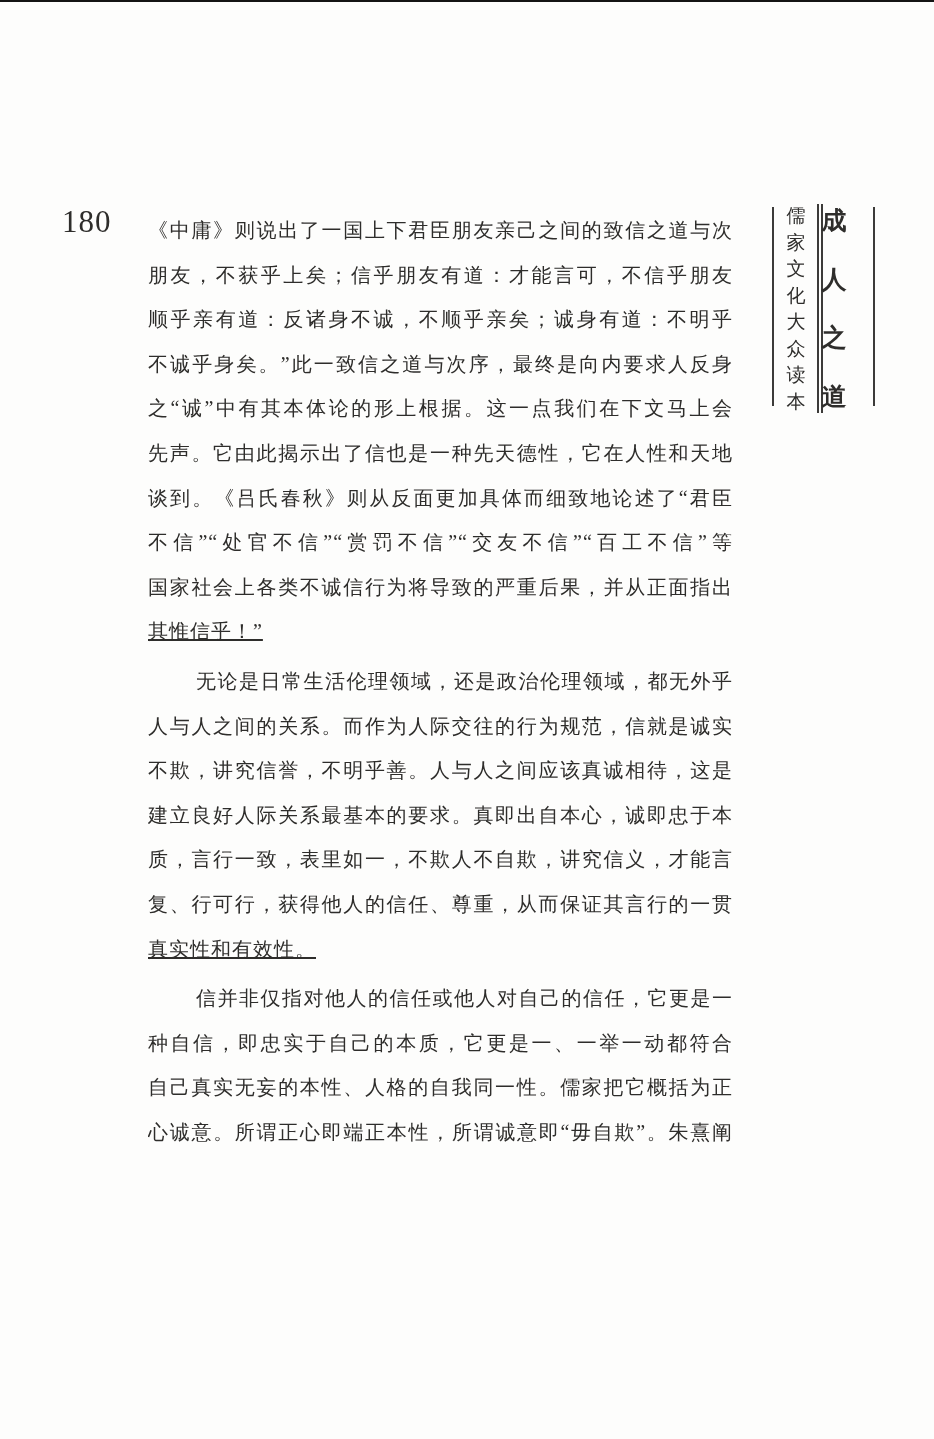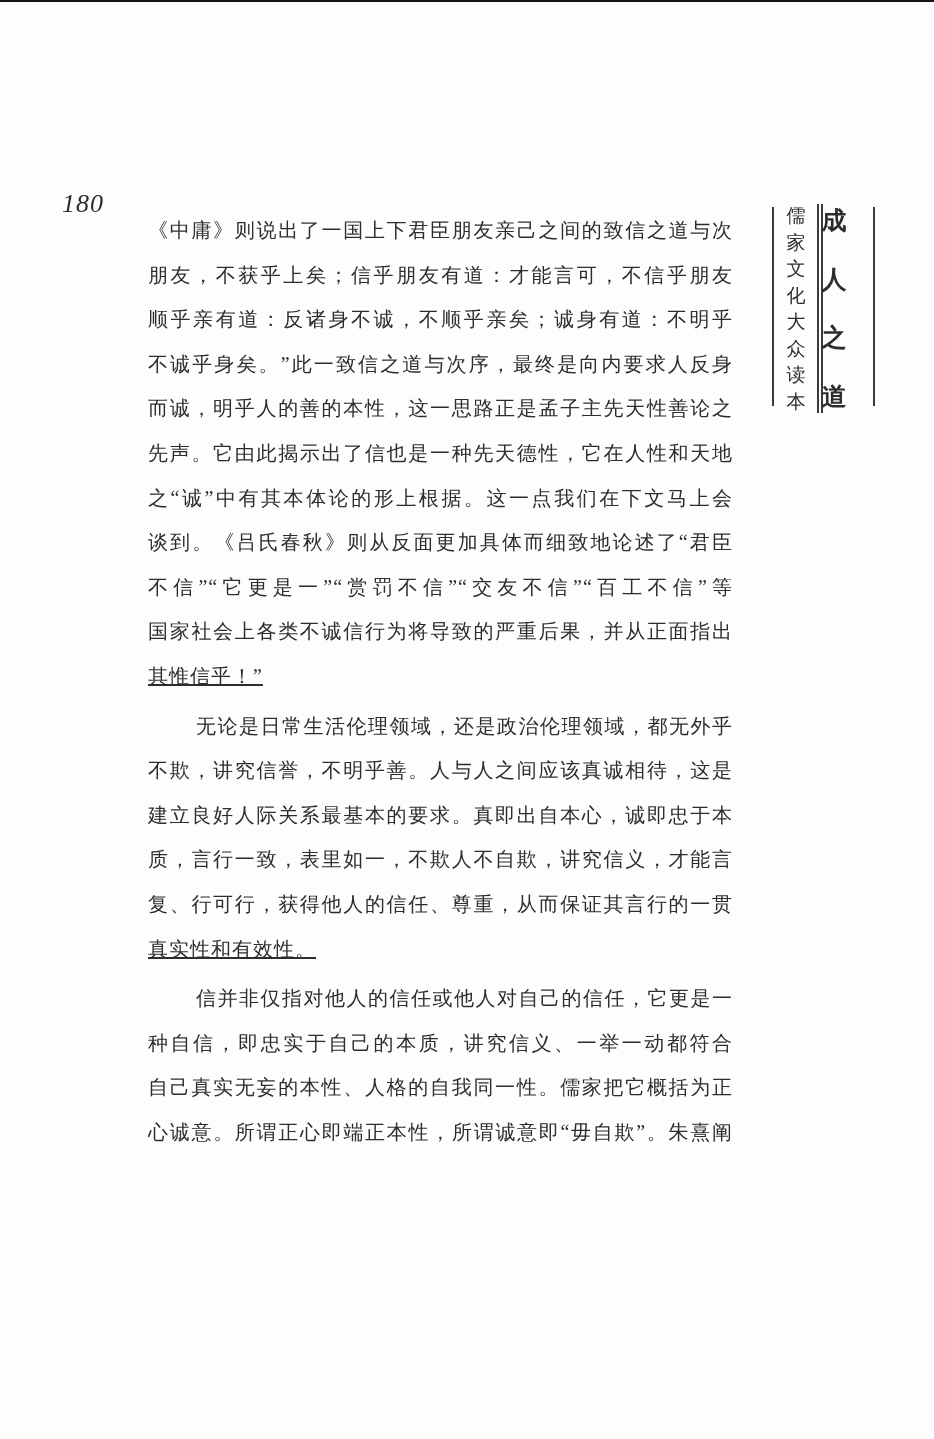--- a/index.html
+++ b/index.html
@@ -15,24 +15,23 @@
     overflow: hidden;
     font-family: "Liberation Serif", "DejaVu Serif", serif;
     color: var(--ink);
   }
   .scan-top-edge {
     position: absolute; top: 0; left: 0;
     width: 934px; height: 2px;
     background: #141414;
   }
   .page-number {
-    position: absolute; left: 62px; top: 189px;
-    font-size: 26px; letter-spacing: 1px;
+    position: absolute; left: 62px; top: 204px;
+    font-size: 31px; letter-spacing: 1px;
     color: var(--ink);
-    font-style: italic;
   }
   .body-text {
     position: absolute; left: 143px; top: 203px;
     width: 595px;
     font-size: 20px;
     line-height: 44.6px;
   }
   .paragraph { margin: 5px; }
   .line {
     height: 44.6px;
@@ -84,39 +83,39 @@
 <div class="scan-top-edge"></div>
 
 <div class="page-number">180</div>
 
 <div class="body-text" id="body-text">
     <div class="paragraph">
       <div class="line">《中庸》则说出了一国上下君臣朋友亲己之间的致信之道与次</div>
       <div class="line">朋友，不获乎上矣；信乎朋友有道：才能言可，不信乎朋友矣；</div>
       <div class="line">顺乎亲有道：反诸身不诚，不顺乎亲矣；诚身有道：不明乎善，</div>
       <div class="line">不诚乎身矣。”此一致信之道与次序，最终是向内要求人反身</div>
-      <div class="line">而诚，明乎人的善的本性，这一思路正是孟子主先天性善论之</div>
+      <div class="line">之“诚”中有其本体论的形上根据。这一点我们在下文马上会</div>
       <div class="line">先声。它由此揭示出了信也是一种先天德性，它在人性和天地</div>
-      <div class="line">之“诚”中有其本体论的形上根据。这一点我们在下文马上会</div>
       <div class="line">谈到。《吕氏春秋》则从反面更加具体而细致地论述了“君臣</div>
-      <div class="line">不信”“它更是一”“赏罚不信”“交友不信”“百工不信”等</div>
+      <div class="line">不信”“处官不信”“赏罚不信”“交友不信”“百工不信”等</div>
       <div class="line">国家社会上各类不诚信行为将导致的严重后果，并从正面指出</div>
       <div class="line para-end">其惟信乎！”</div>
     </div>
     <div class="paragraph">
       <div class="line indent">无论是日常生活伦理领域，还是政治伦理领域，都无外乎</div>
+      <div class="line">人与人之间的关系。而作为人际交往的行为规范，信就是诚实</div>
       <div class="line">不欺，讲究信誉，不明乎善。人与人之间应该真诚相待，这是</div>
       <div class="line">建立良好人际关系最基本的要求。真即出自本心，诚即忠于本</div>
       <div class="line">质，言行一致，表里如一，不欺人不自欺，讲究信义，才能言可</div>
       <div class="line">复、行可行，获得他人的信任、尊重，从而保证其言行的一贯性、</div>
       <div class="line para-end">真实性和有效性。</div>
     </div>
     <div class="paragraph">
       <div class="line indent">信并非仅指对他人的信任或他人对自己的信任，它更是一</div>
-      <div class="line">种自信，即忠实于自己的本质，讲究信义、一举一动都符合</div>
+      <div class="line">种自信，即忠实于自己的本质，它更是一、一举一动都符合</div>
       <div class="line">自己真实无妄的本性、人格的自我同一性。儒家把它概括为正</div>
       <div class="line">心诚意。所谓正心即端正本性，所谓诚意即“毋自欺”。朱熹阐</div>
     </div>
   </div>
 
 <div class="sidebar">
   <div class="rule-thin rule-left"></div>
   <div class="v-col series-col">
       <span>儒</span>
       <span>家</span>

